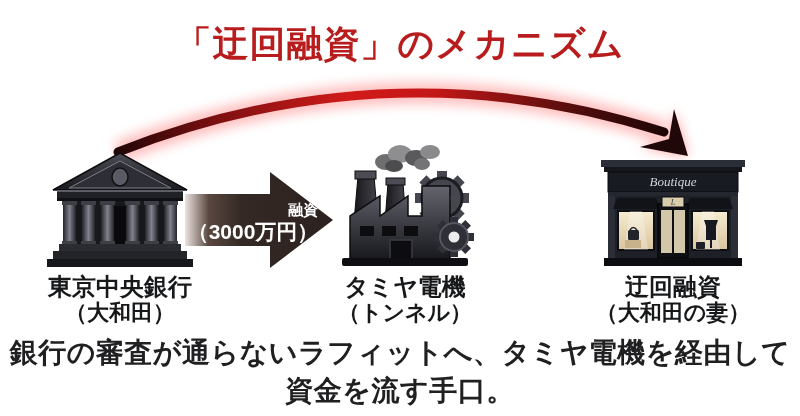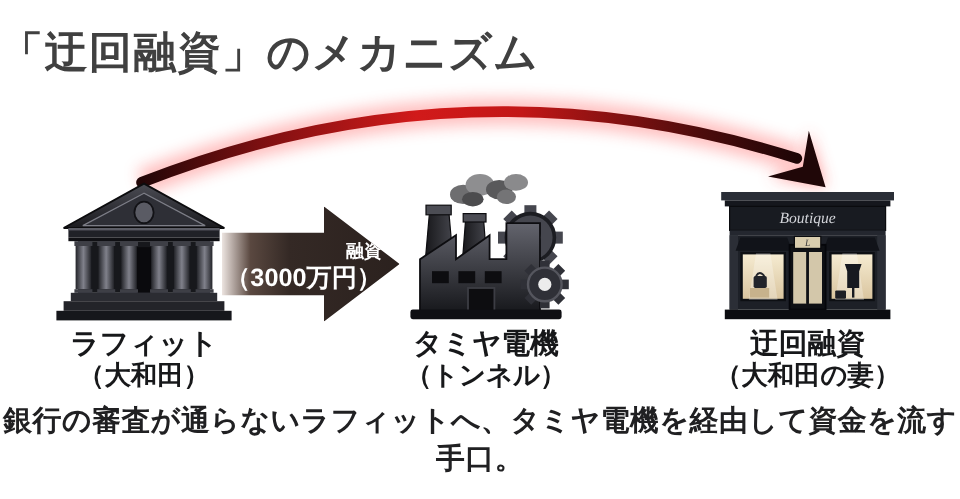--- a/index.html
+++ b/index.html
@@ -1,22 +1,22 @@
 <!DOCTYPE html>
 <html><head>
 <meta charset="utf-8">
 <style>
   html,body{margin:0;padding:0;background:#fff;}
   .stage{
     position:relative;width:800px;height:416px;background:#ffffff;overflow:hidden;
     font-family:"Liberation Sans","DejaVu Sans",sans-serif;color:#1a1a1c;
   }
   .title{
-    position:absolute;top:20px;left:0;width:100%;
-    font-size:36px;font-weight:900;letter-spacing:1px;color:#404040;
+    position:absolute;top:20px;left:0;width:100%;text-align:center;
+    font-size:36px;font-weight:900;letter-spacing:1px;color:#b91c1c;
   }
   .arc-layer{position:absolute;left:0;top:0;width:800px;height:416px;pointer-events:none;}
   .node{position:absolute;width:170px;text-align:center;}
   .node-bank{left:35px;top:150px;}
   .node-factory{left:320px;top:142px;}
   .node-boutique{left:588px;top:158px;}
   .node .icon-wrap{display:flex;justify-content:center;align-items:flex-end;}
   .node-bank .icon-wrap{height:118px;}
   .node-factory .icon-wrap{height:126px;}
   .node-boutique .icon-wrap{height:110px;}
@@ -36,21 +36,21 @@
   .flow-arrow-2{
     left:458px;width:174px;
     clip-path:polygon(0px 22px,105px 22px,105px 0px,174px 48px,105px 96px,105px 74px,0px 74px);
   }
   .flow-arrow .main{font-size:15px;line-height:23px;text-align:right;}
   .flow-arrow .sub{font-size:21px;line-height:21px;}
   .flow-arrow-1 .txt{transform:translateX(-6px);}
   .flow-arrow-2 .txt{transform:translateX(-17px);}
   .caption{
     position:absolute;top:334px;left:0;width:100%;text-align:center;
-    font-size:24px;font-weight:800;color:#202022;letter-spacing:0.5px;
+    font-size:28px;font-weight:800;color:#202022;letter-spacing:0.5px;
   }
 </style>
 </head>
 <body>
 
 <div class="stage">
 
   <div class="title">「迂回融資」のメカニズム</div>
 
   <svg class="arc-layer" viewBox="0 0 800 416" xmlns="http://www.w3.org/2000/svg">
@@ -127,21 +127,21 @@
               <rect x="-1" y="51" width="15" height="4" fill="#3e3f46"></rect>
               <rect x="0" y="55" width="13" height="36" fill="url(#colG)"></rect>
               <rect x="-1" y="91" width="15" height="3" fill="#3e3f46"></rect>
             </g>
         </g>
         <rect x="14" y="94" width="122" height="7" fill="#2b2c32"></rect>
         <rect x="8" y="101" width="134" height="8" fill="#232429"></rect>
         <rect x="2" y="109" width="146" height="8" fill="#16171b"></rect>
       </svg>
     </div>
-    <div class="node-label">ラフィット</div>
+    <div class="node-label">東京中央銀行</div>
     <div class="node-sub">（大和田）</div>
   </div>
 
   <div class="flow-arrow flow-arrow-1">
     <div class="txt">
       <div class="main">融資</div>
       <div class="sub">（3000万円）</div>
     </div>
   </div>
 

